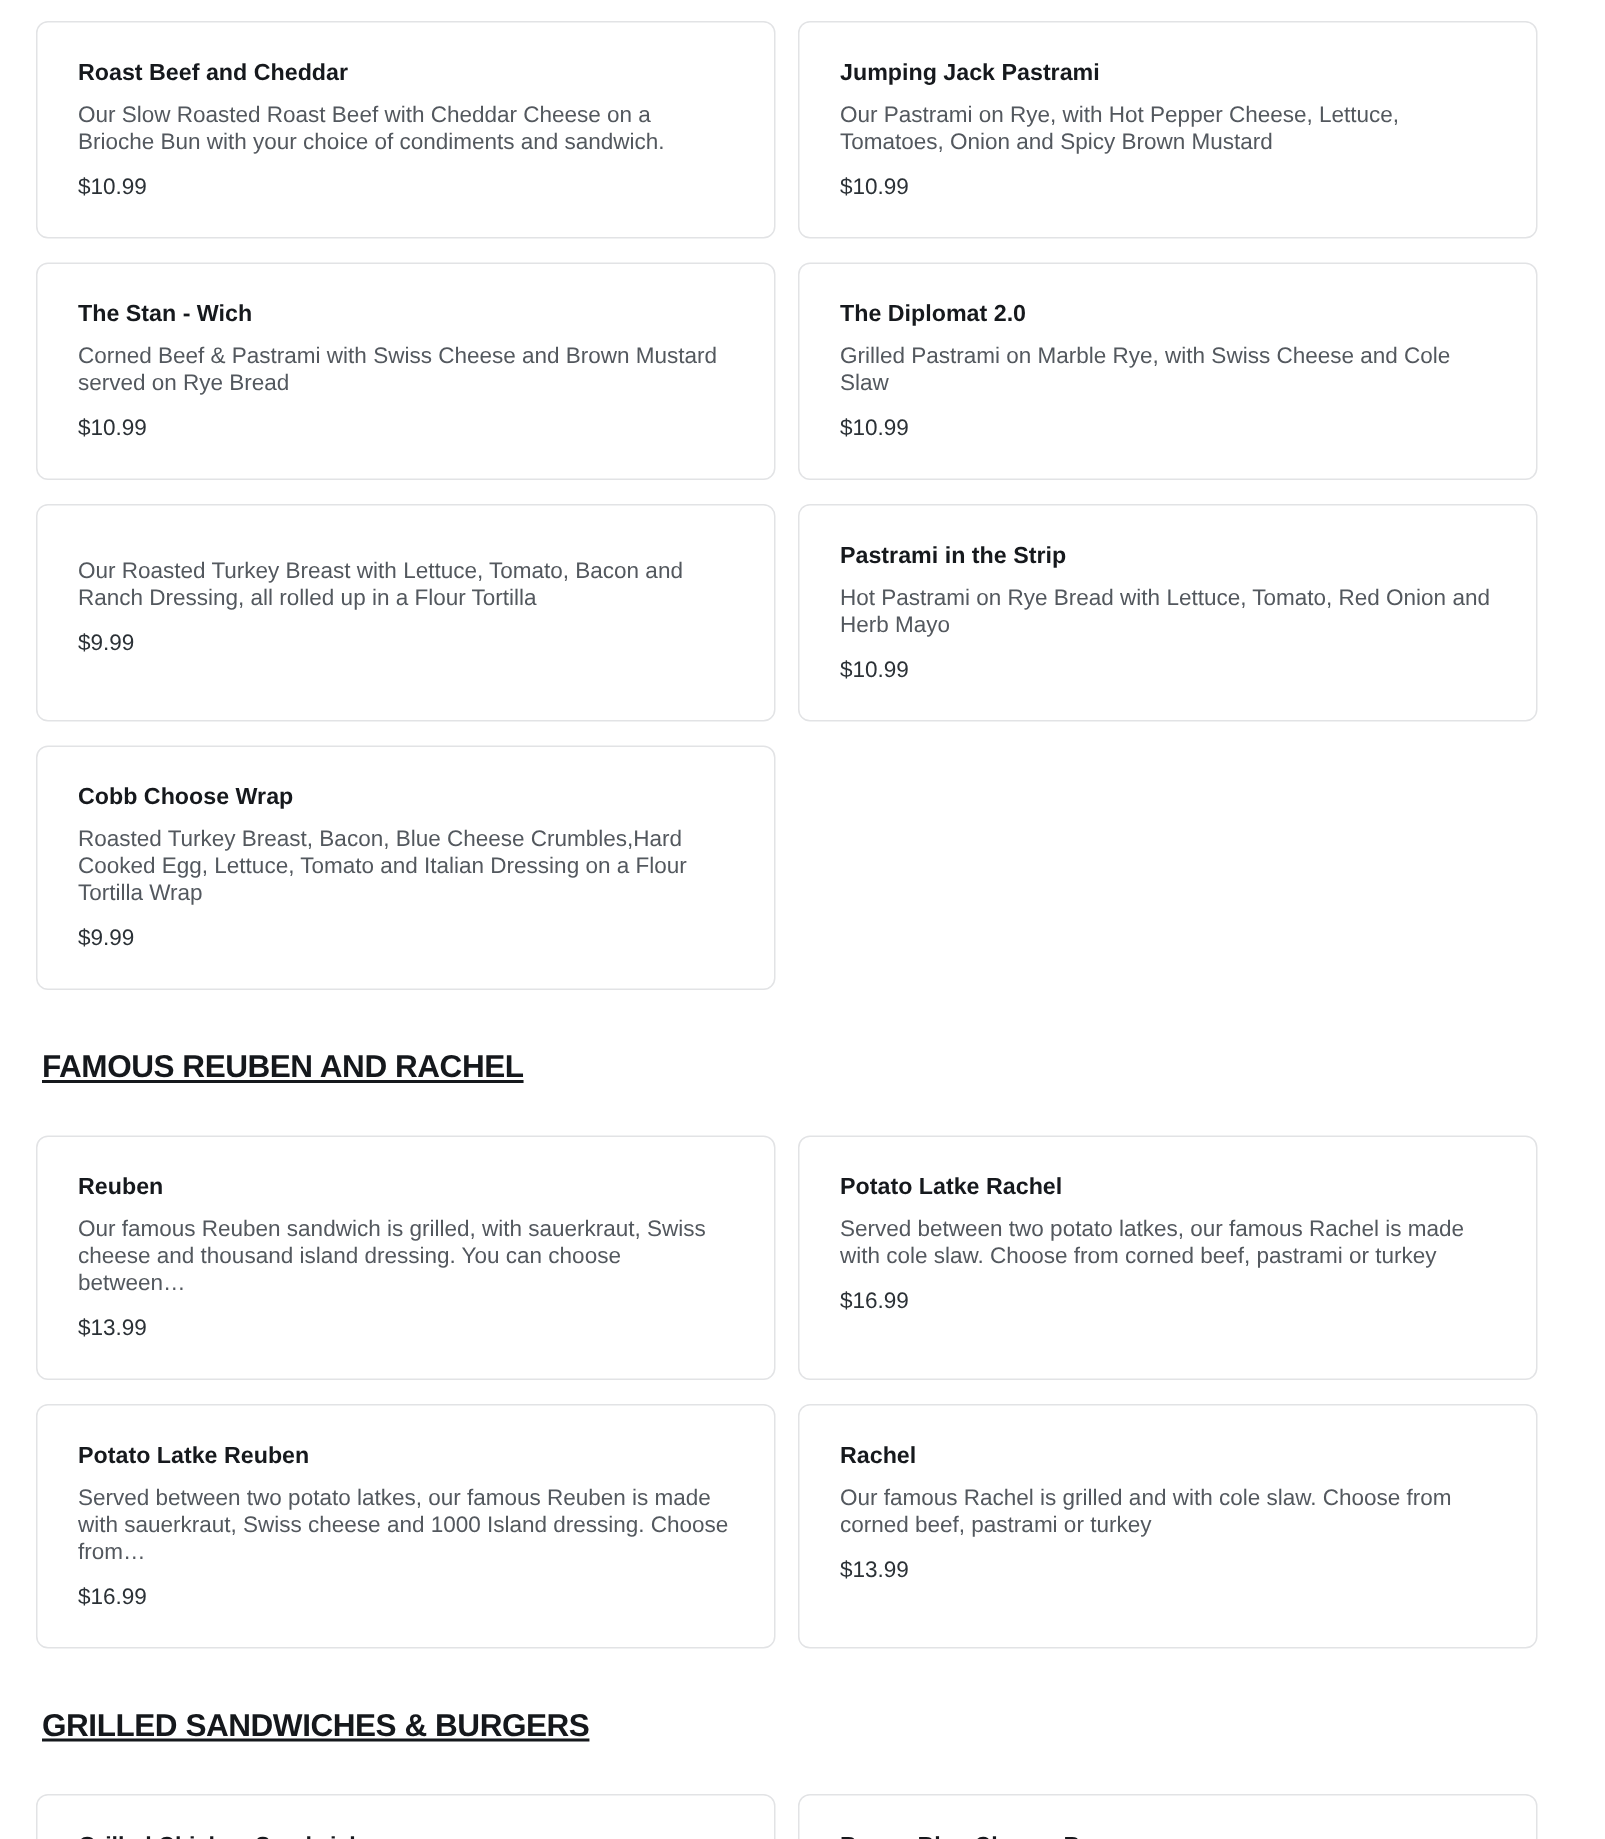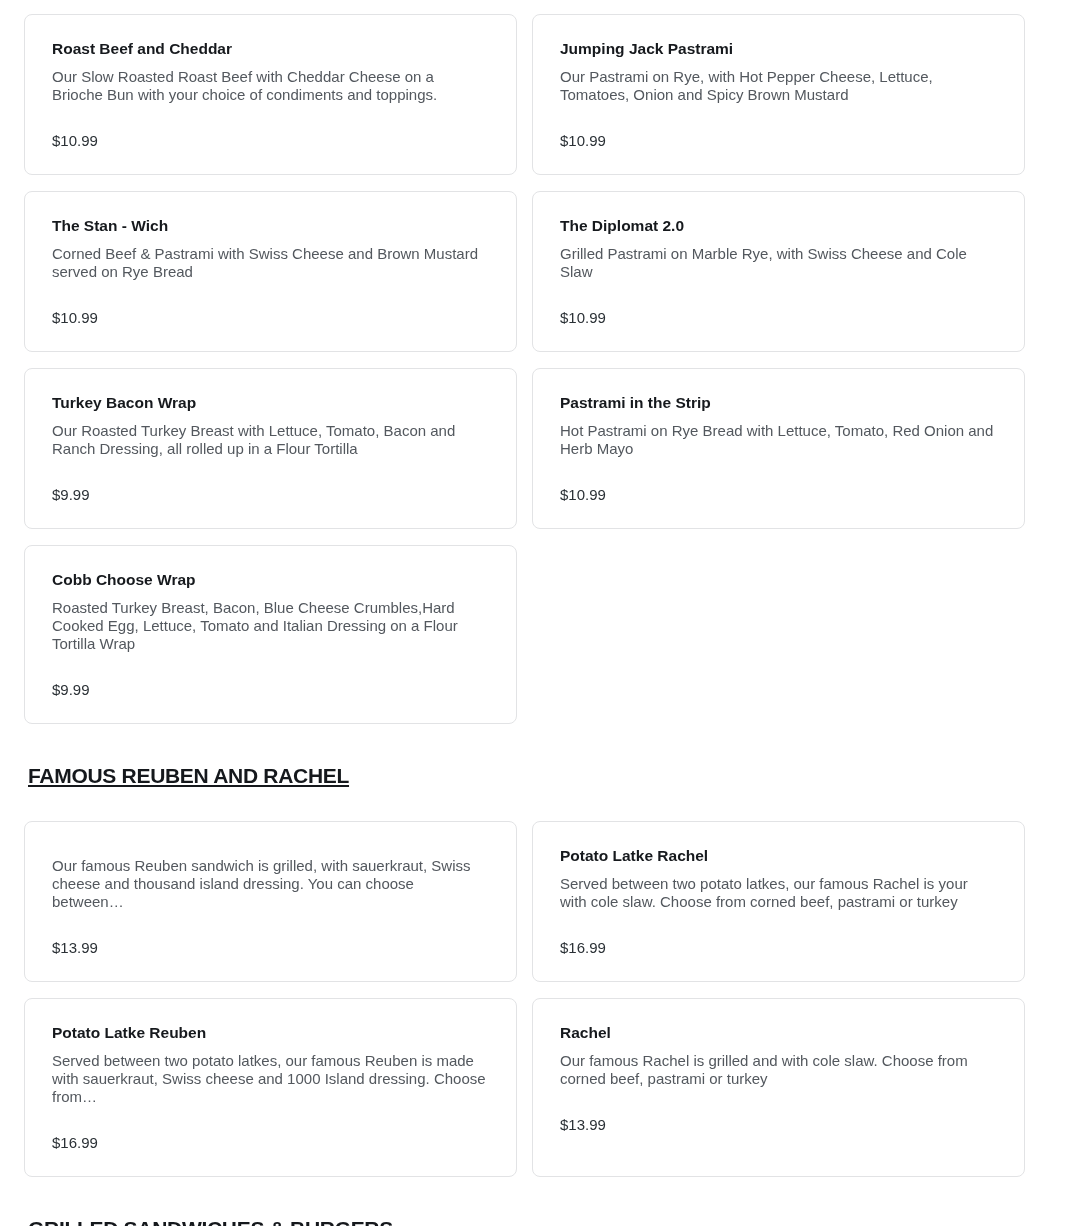--- a/index.html
+++ b/index.html
@@ -46,35 +46,35 @@
     font-weight: bold;
     color: var(--title-color, #16191d);
   }
   .item-desc {
     margin: 10px 0 0 0;
     font-size: 15px;
     line-height: 18px;
     color: var(--desc-color, #53585e);
   }
   .item-price {
-    margin-top: 28px;
+    margin-top: 12px;
     font-size: 15px;
     color: var(--price-color, #2b3136);
   }
 </style>
 </head>
 <body>
 
 <div id="menu">
   <section class="menu-section">
 
     <div class="cards-grid">
   <article class="menu-card">
     <h3 class="item-name">Roast Beef and Cheddar</h3>
-    <p class="item-desc">Our Slow Roasted Roast Beef with Cheddar Cheese on a Brioche Bun with your choice of condiments and toppings.</p>
+    <p class="item-desc">Our Slow Roasted Roast Beef with Cheddar Cheese on a Brioche Bun with your choice of condiments and sandwich.</p>
     <div class="item-price">$10.99</div>
   </article>
 
   <article class="menu-card">
     <h3 class="item-name">Jumping Jack Pastrami</h3>
     <p class="item-desc">Our Pastrami on Rye, with Hot Pepper Cheese, Lettuce, Tomatoes, Onion and Spicy Brown Mustard</p>
     <div class="item-price">$10.99</div>
   </article>
 
   <article class="menu-card">
@@ -83,21 +83,20 @@
     <div class="item-price">$10.99</div>
   </article>
 
   <article class="menu-card">
     <h3 class="item-name">The Diplomat 2.0</h3>
     <p class="item-desc">Grilled Pastrami on Marble Rye, with Swiss Cheese and Cole Slaw</p>
     <div class="item-price">$10.99</div>
   </article>
 
   <article class="menu-card">
-    <h3 class="item-name">Turkey Bacon Wrap</h3>
     <p class="item-desc">Our Roasted Turkey Breast with Lettuce, Tomato, Bacon and Ranch Dressing, all rolled up in a Flour Tortilla</p>
     <div class="item-price">$9.99</div>
   </article>
 
   <article class="menu-card">
     <h3 class="item-name">Pastrami in the Strip</h3>
     <p class="item-desc">Hot Pastrami on Rye Bread with Lettuce, Tomato, Red Onion and Herb Mayo</p>
     <div class="item-price">$10.99</div>
   </article>
 
@@ -106,27 +105,28 @@
     <p class="item-desc">Roasted Turkey Breast, Bacon, Blue Cheese Crumbles,Hard Cooked Egg, Lettuce, Tomato and Italian Dressing on a Flour Tortilla Wrap</p>
     <div class="item-price">$9.99</div>
   </article>
 </div>
   </section>
 
   <section class="menu-section">
     <h2 class="section-header">FAMOUS REUBEN AND RACHEL</h2>
     <div class="cards-grid">
   <article class="menu-card">
+    <h3 class="item-name">Reuben</h3>
     <p class="item-desc">Our famous Reuben sandwich is grilled, with sauerkraut, Swiss cheese and thousand island dressing. You can choose between…</p>
     <div class="item-price">$13.99</div>
   </article>
 
   <article class="menu-card">
     <h3 class="item-name">Potato Latke Rachel</h3>
-    <p class="item-desc">Served between two potato latkes, our famous Rachel is your with cole slaw. Choose from corned beef, pastrami or turkey</p>
+    <p class="item-desc">Served between two potato latkes, our famous Rachel is made with cole slaw. Choose from corned beef, pastrami or turkey</p>
     <div class="item-price">$16.99</div>
   </article>
 
   <article class="menu-card">
     <h3 class="item-name">Potato Latke Reuben</h3>
     <p class="item-desc">Served between two potato latkes, our famous Reuben is made with sauerkraut, Swiss cheese and 1000 Island dressing. Choose from…</p>
     <div class="item-price">$16.99</div>
   </article>
 
   <article class="menu-card">

